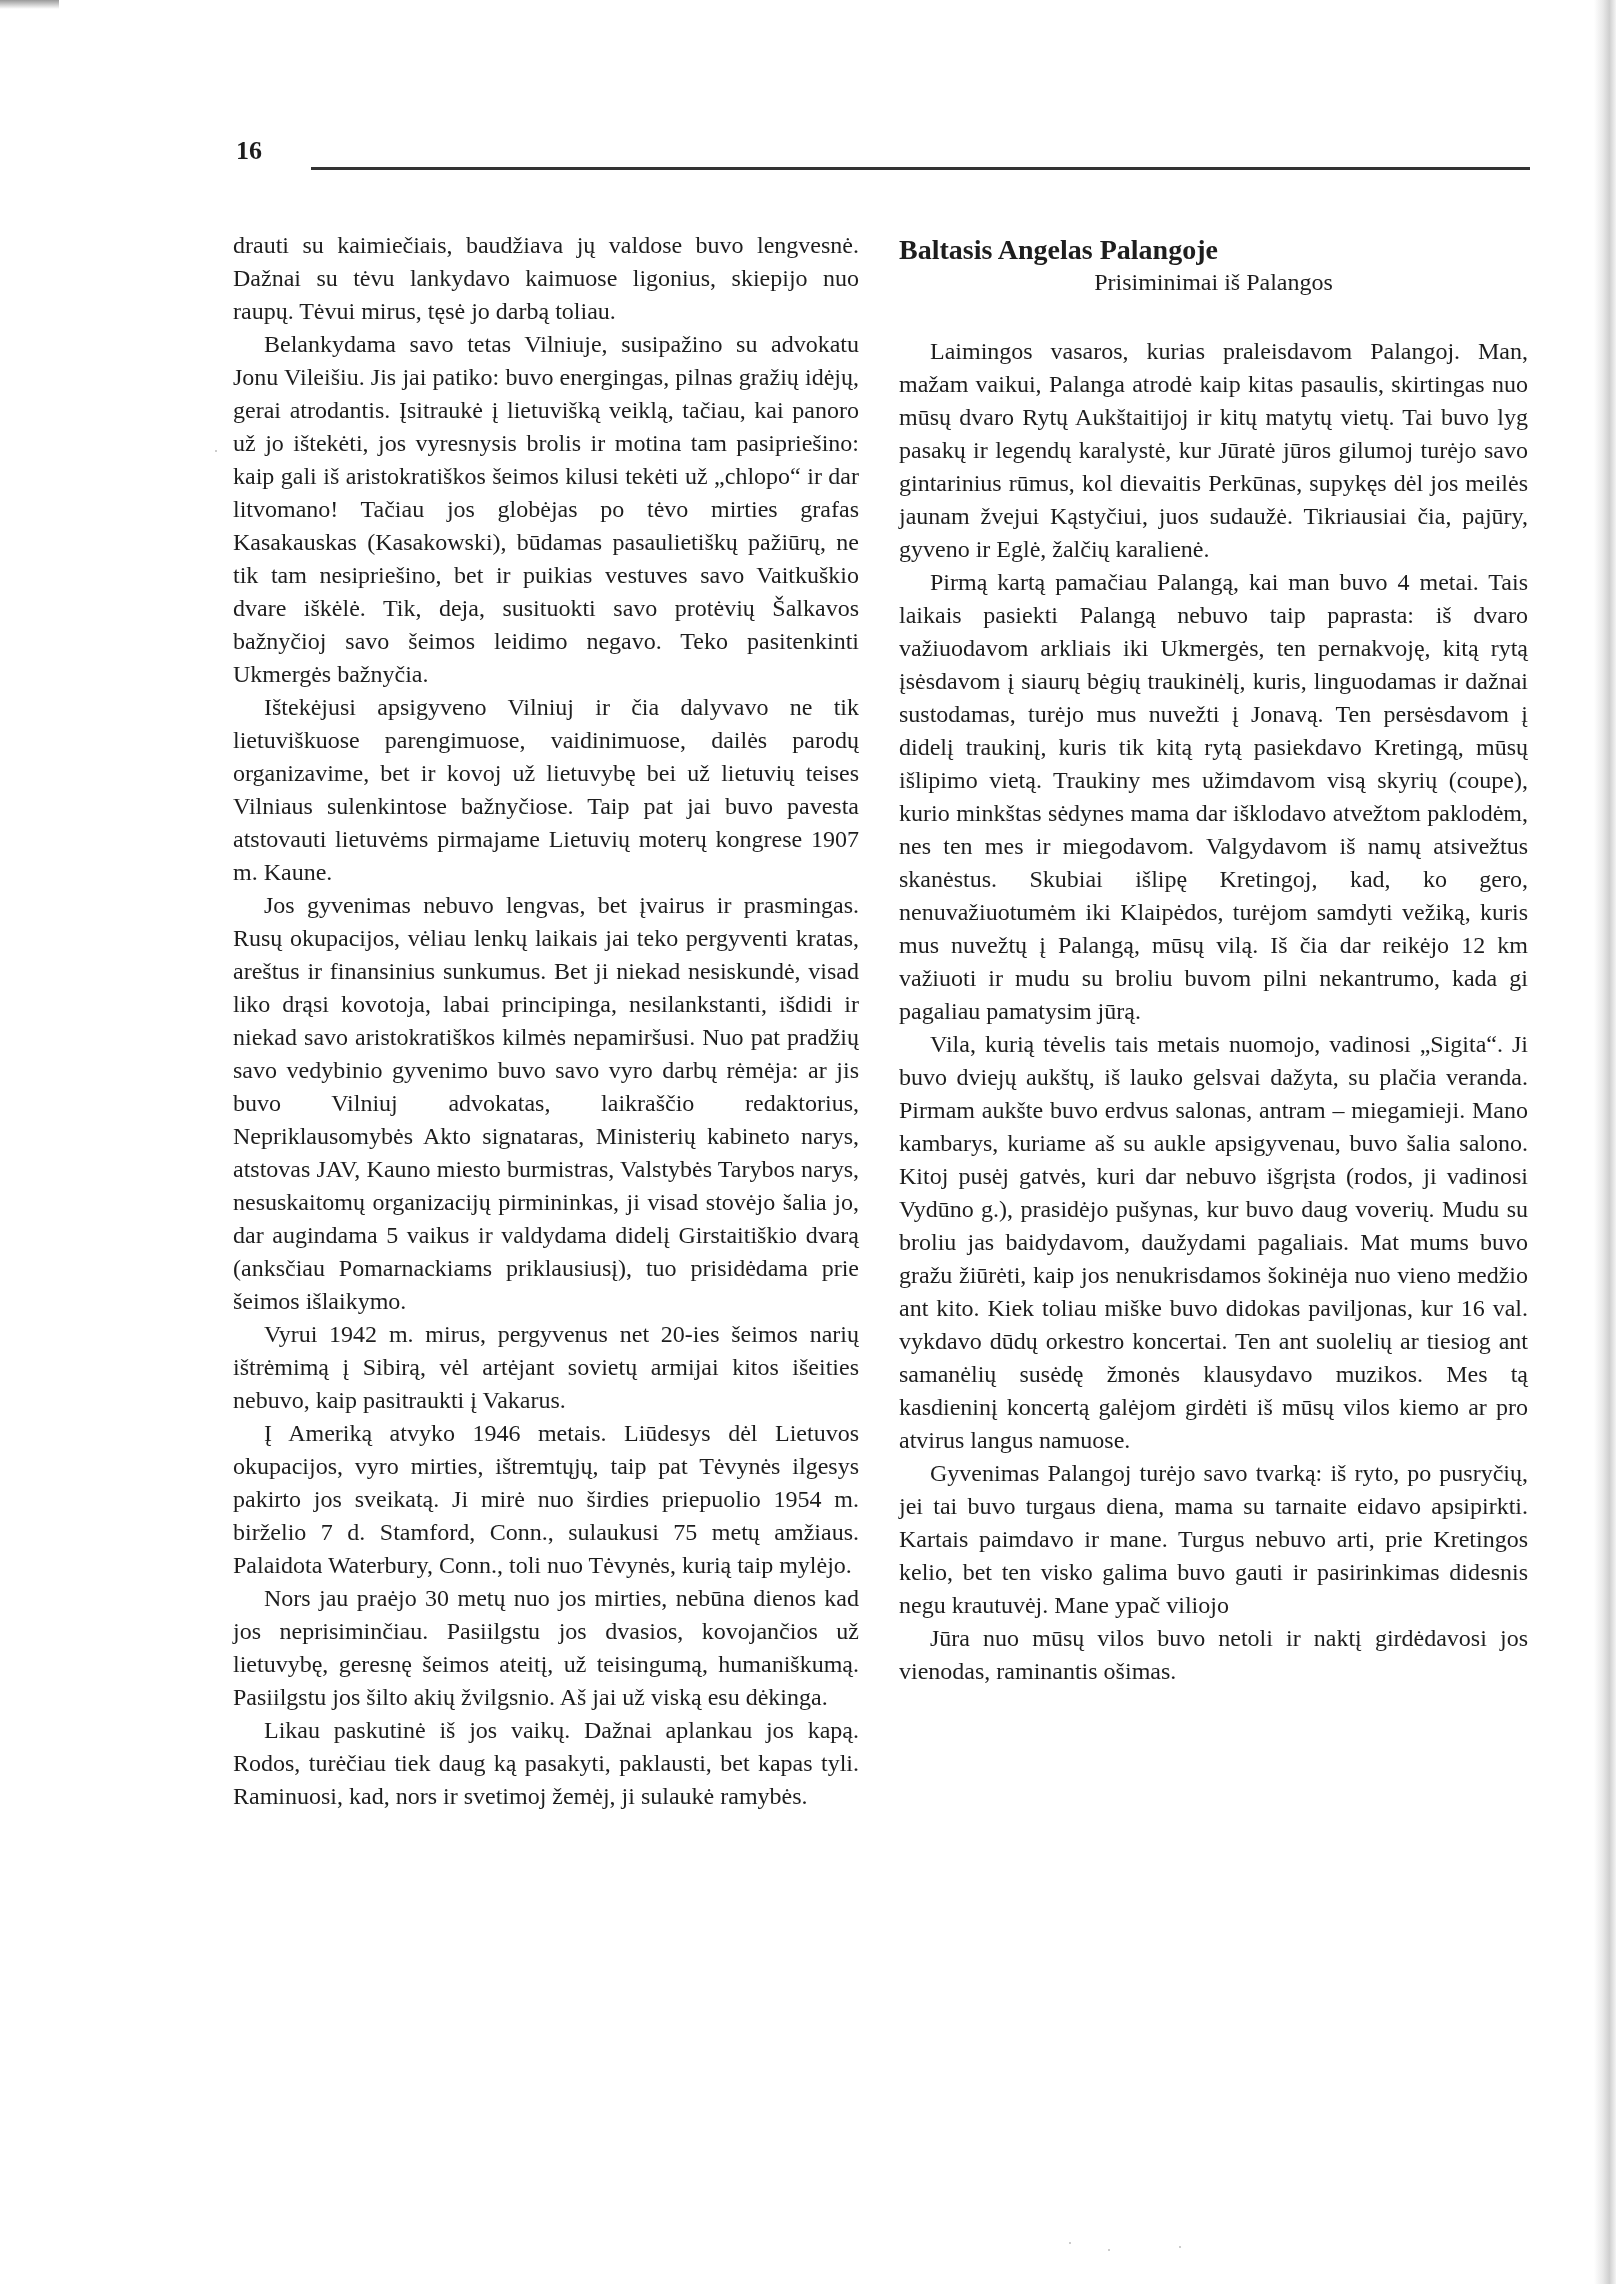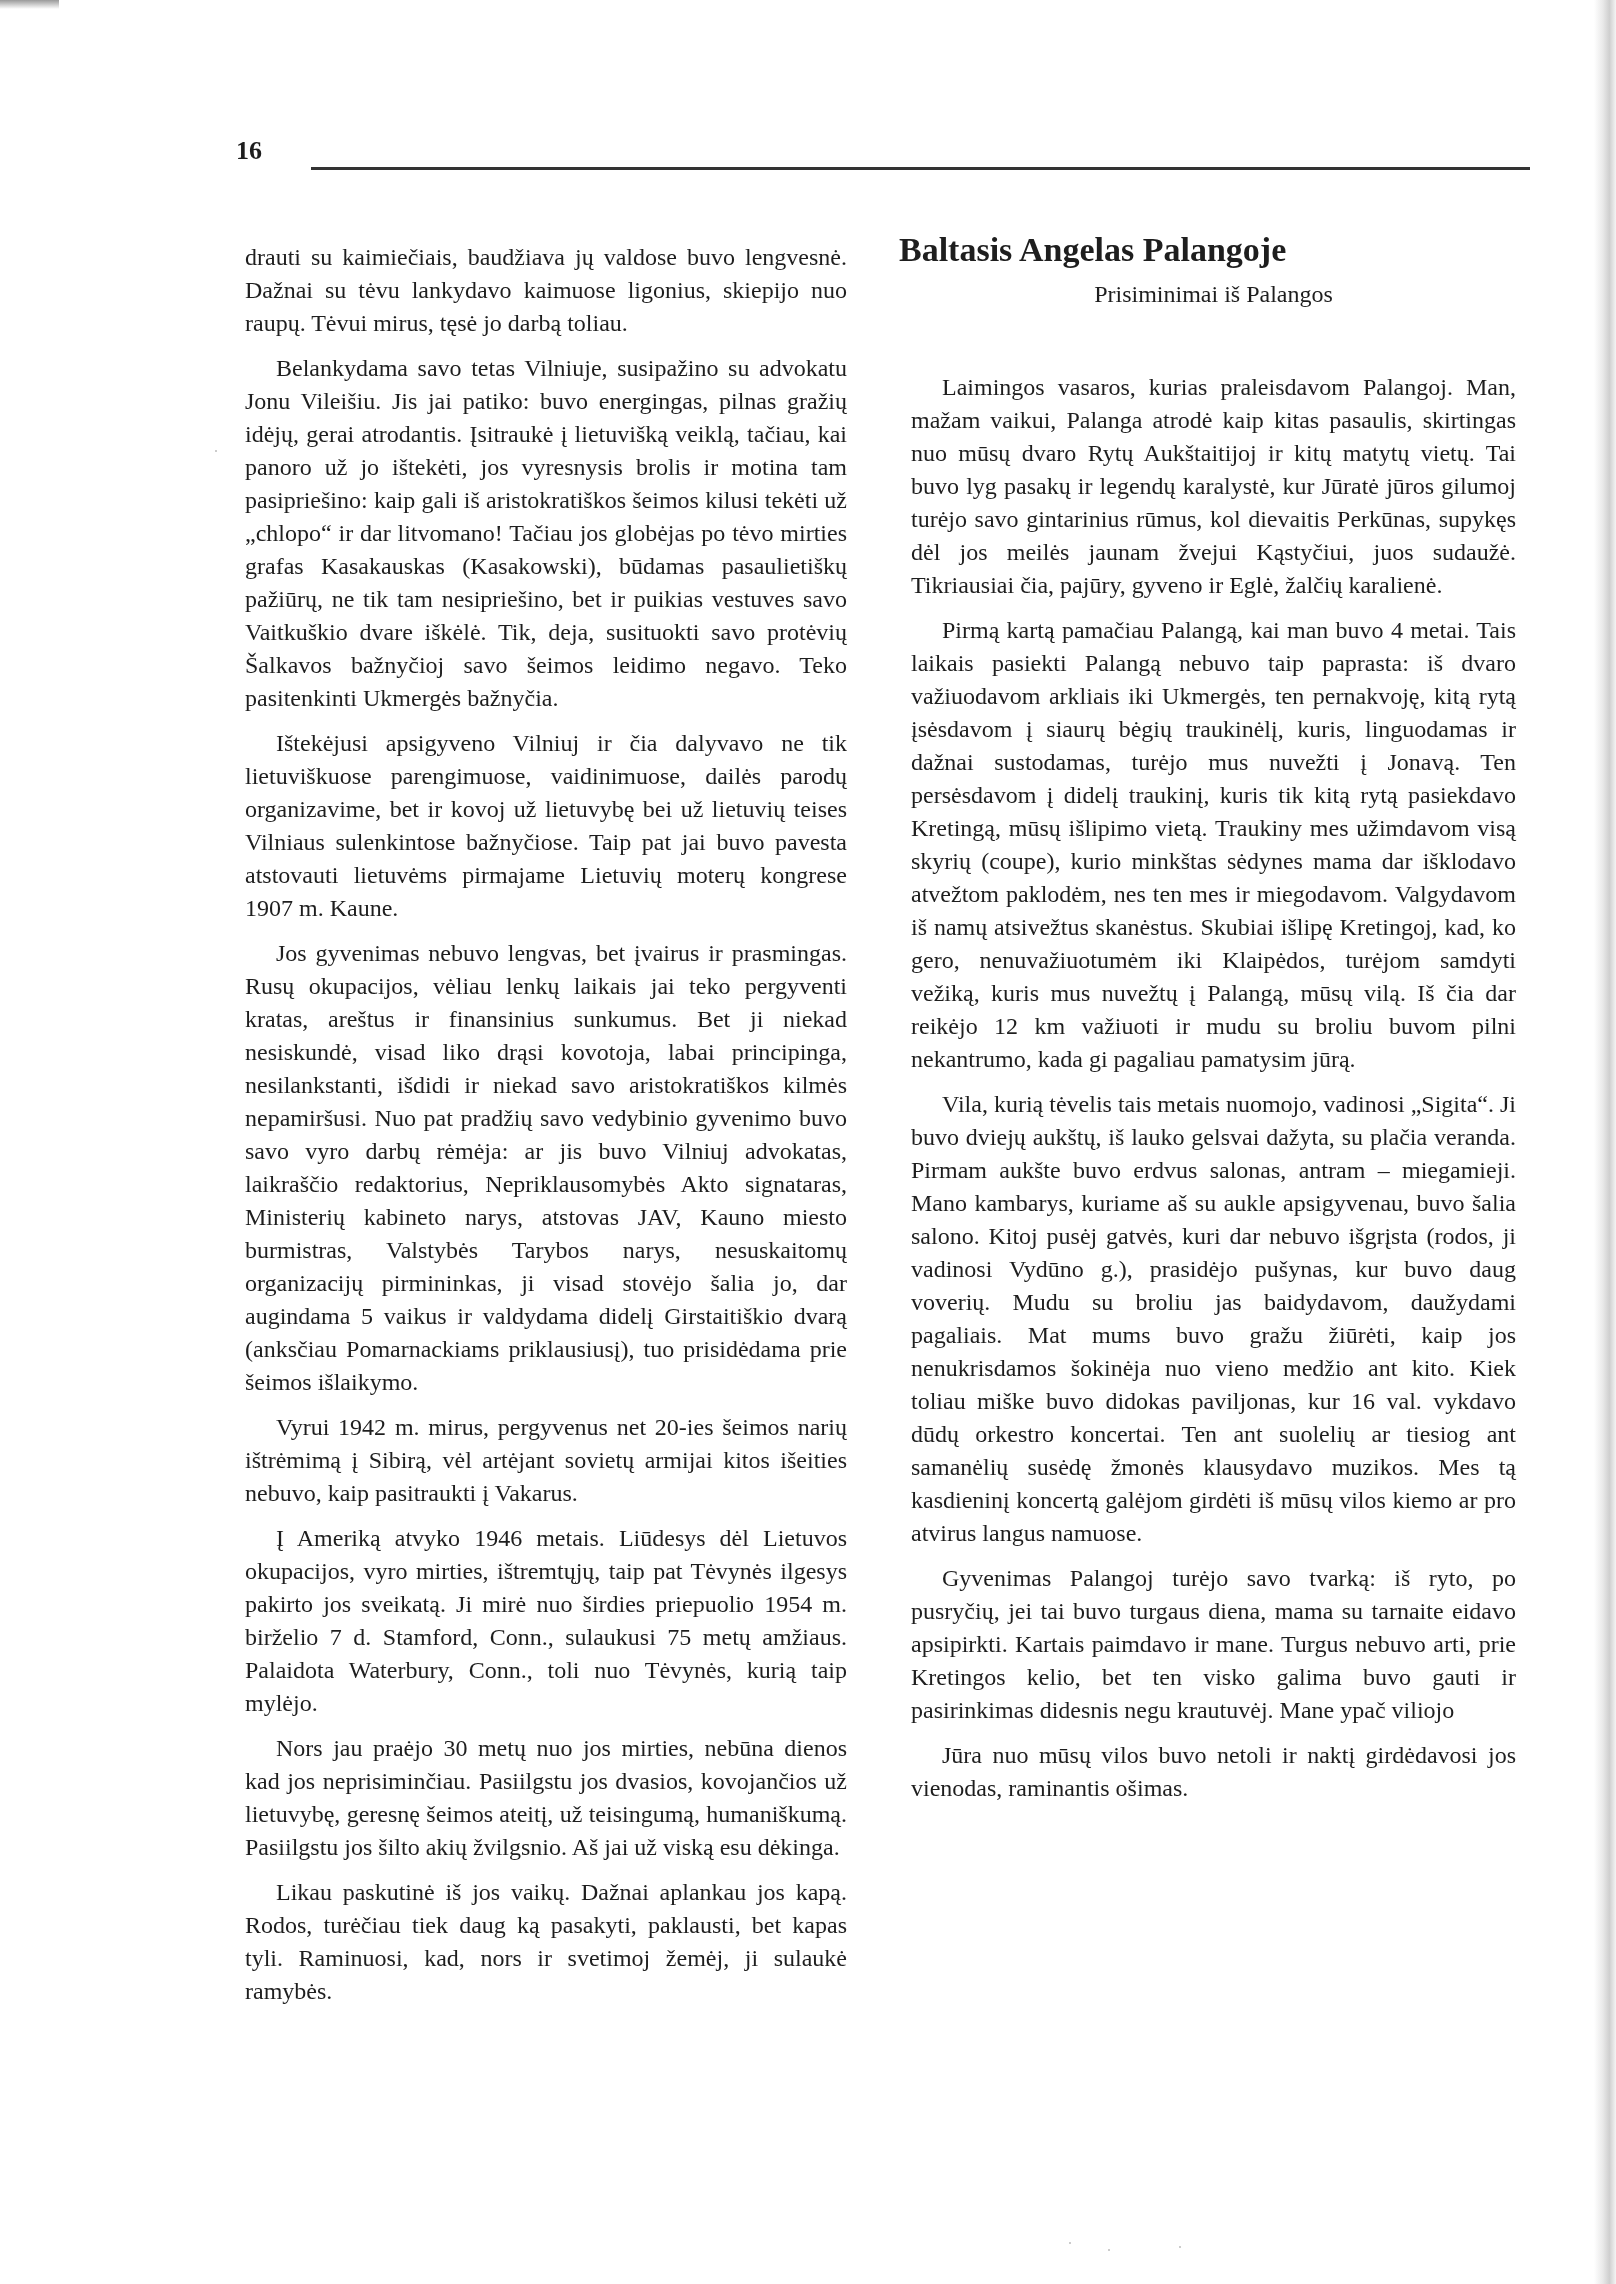--- a/index.html
+++ b/index.html
@@ -7,23 +7,23 @@
        font-family:"Liberation Serif","DejaVu Serif",serif;color:#1e1e1e;}
   .scan-edge-right{position:absolute;top:0;right:0;width:22px;height:2284px;
        background:linear-gradient(to right,#ffffff 0%,#e9e9e9 40%,#cfcfcf 70%,#f4f4f4 100%);}
   .scan-edge-top{position:absolute;top:0;left:0;width:59px;height:9px;
        background:linear-gradient(to bottom,#9a9a9a,#ffffff);}
   .page-number{position:absolute;left:236px;top:138px;font-size:26px;font-weight:bold;line-height:1;}
   .header-rule{position:absolute;left:311px;top:167px;width:1219px;height:3.3px;background:#333;}
   .column{position:absolute;top:229px;font-size:24px;line-height:33px;text-align:justify;}
   .col-left{left:233px;width:626px;}
   .col-right{left:899px;width:629px;}
-  .column p{margin:12px;text-indent:0;}
+  .column p{margin:0;text-indent:0;}
   .column p.indent{text-indent:31px;}
-  .article-title{font-weight:bold;font-size:34px;margin:3.9px 0 0 0;line-height:33px;text-align:left;}
+  .article-title{font-weight:bold;font-size:28px;margin:3.9px 0 0 0;line-height:33px;text-align:left;}
   .article-subtitle{margin:38px 0 0 0;text-align:center;}
   .gap-after-subtitle{height:36px;}
   .speck{position:absolute;width:2px;height:2px;border-radius:50%;background:#bbb;}
 </style>
 </head>
 <body>
 
 <div class="scan-edge-top"></div>
 <div class="scan-edge-right"></div>
 

